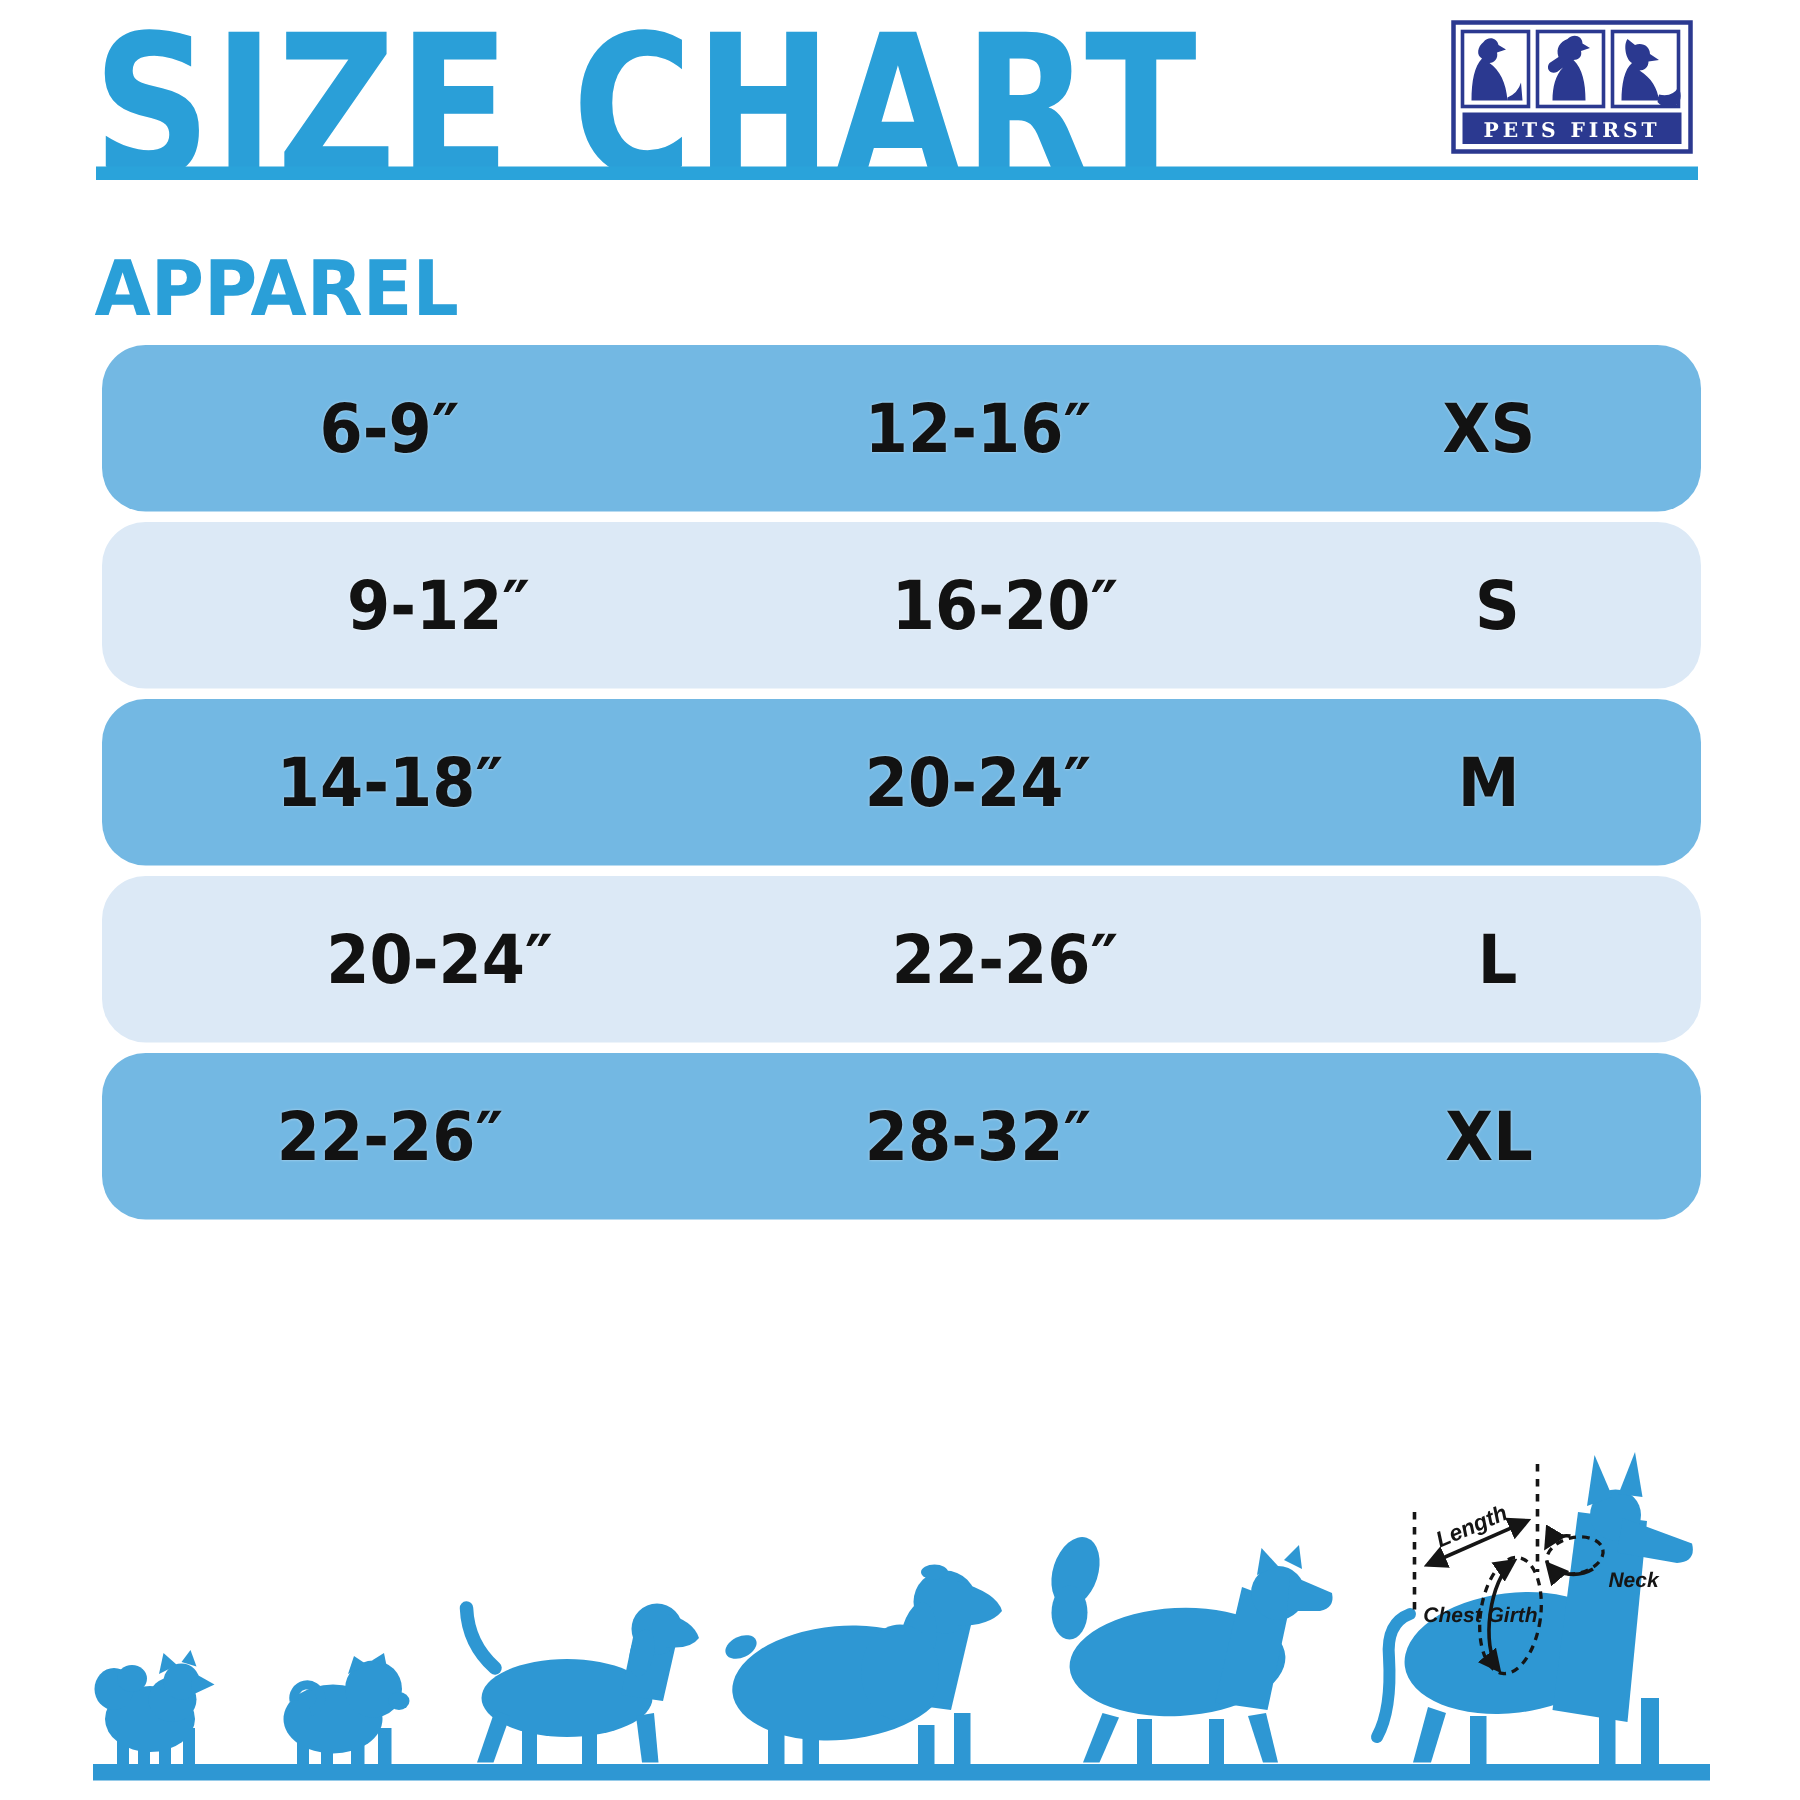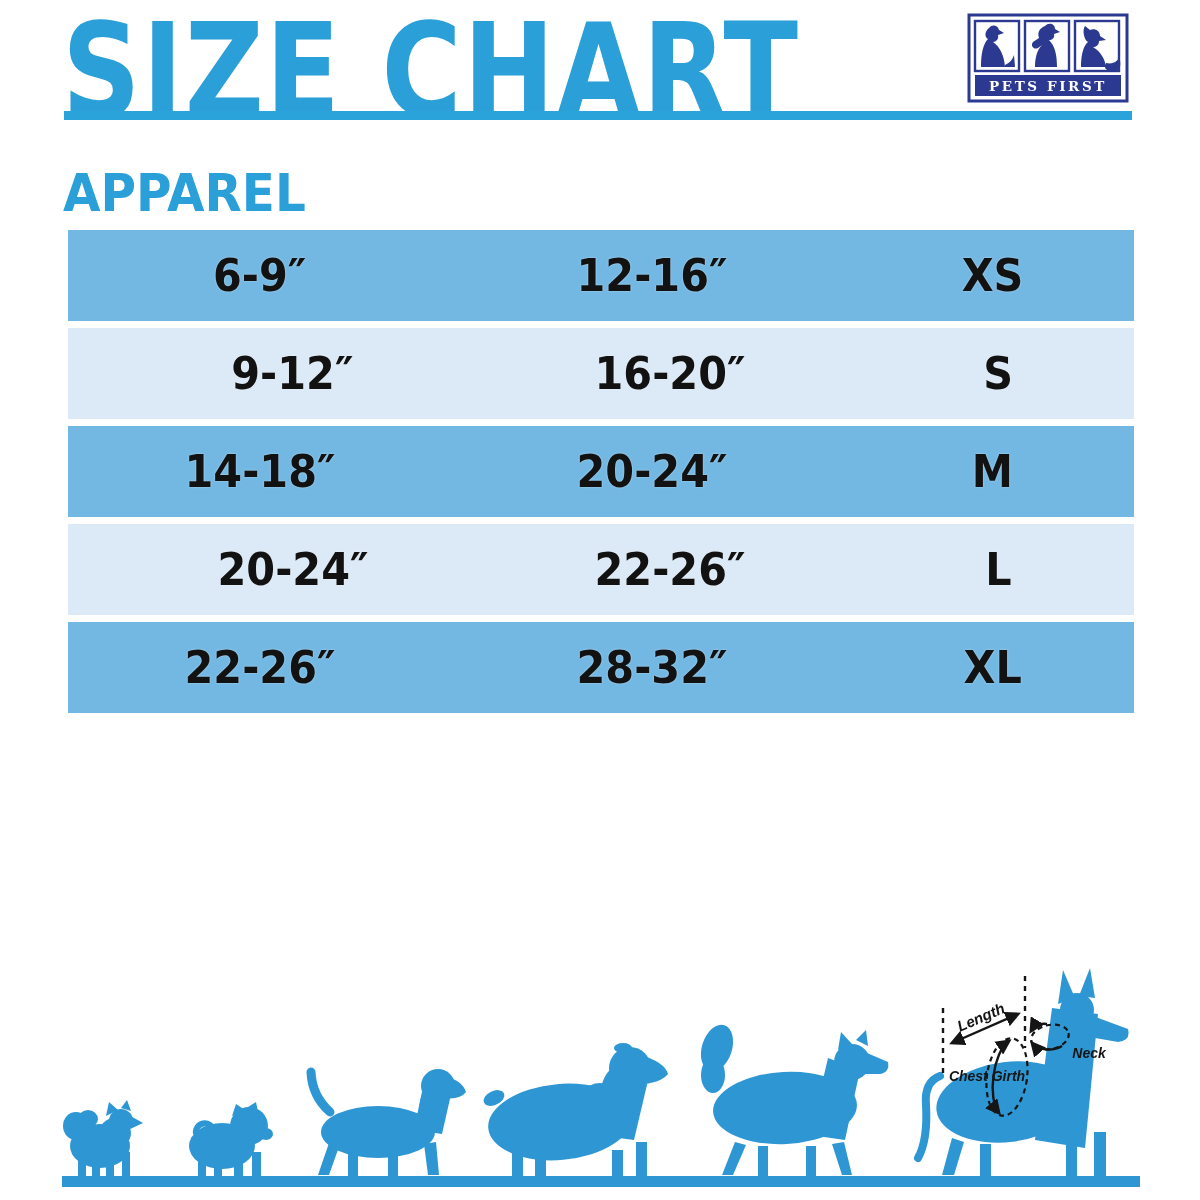--- a/index.html
+++ b/index.html
@@ -28,22 +28,22 @@
   .size-table{position:absolute;left:68px;top:230px;width:1066px;}
   .t-head{
     height:88px;background:#2796d3;display:grid;grid-template-columns:36% 37.5% 26.5%;
     align-items:center;justify-items:center;margin-bottom:8px;
   }
   .t-head .cell{
     color:#ffffff;font-size:35px;font-weight:bold;letter-spacing:1px;
     transform:scaleX(0.92);white-space:nowrap;
   }
   .t-row{
-    height:91px;display:grid;grid-template-columns:36% 37.5% 26.5%;
-    align-items:center;justify-items:center;margin-bottom:7px;
+    height:111px;display:grid;grid-template-columns:36% 37.5% 26.5%;
+    align-items:center;justify-items:center;margin-bottom:7px;border-radius:29px;
   }
   .t-row:last-child{margin-bottom:0;}
   .t-row.blue{background:#73b8e3;}
   .t-row.light{background:#dce9f6;padding-left:40px;}
   .t-row .cell{
     color:#121212;font-size:45px;font-weight:bold;letter-spacing:0px;
     transform:scaleX(0.92);white-space:nowrap;
     text-shadow:0 0 2px rgba(255,255,255,0.55);
   }
   

